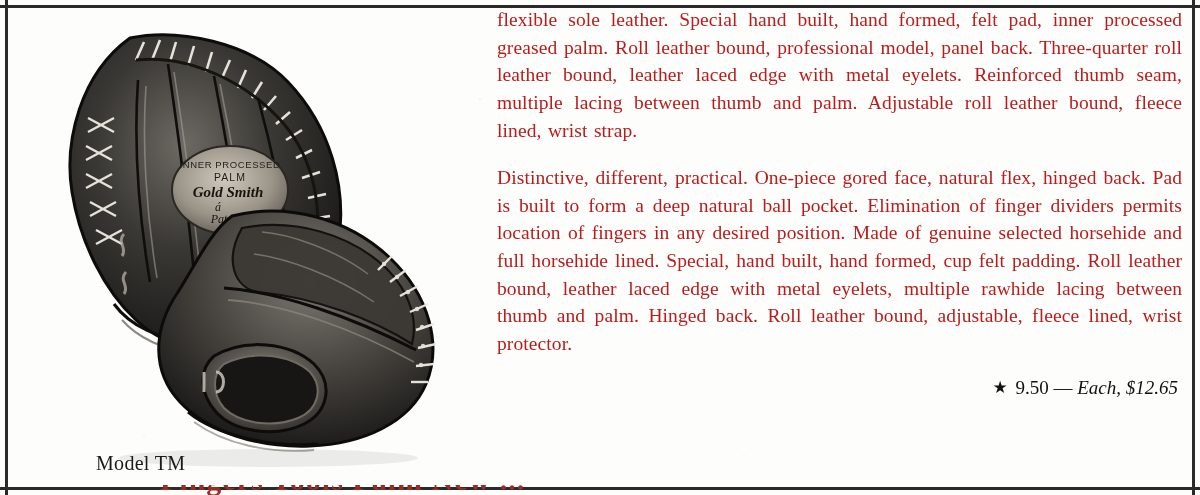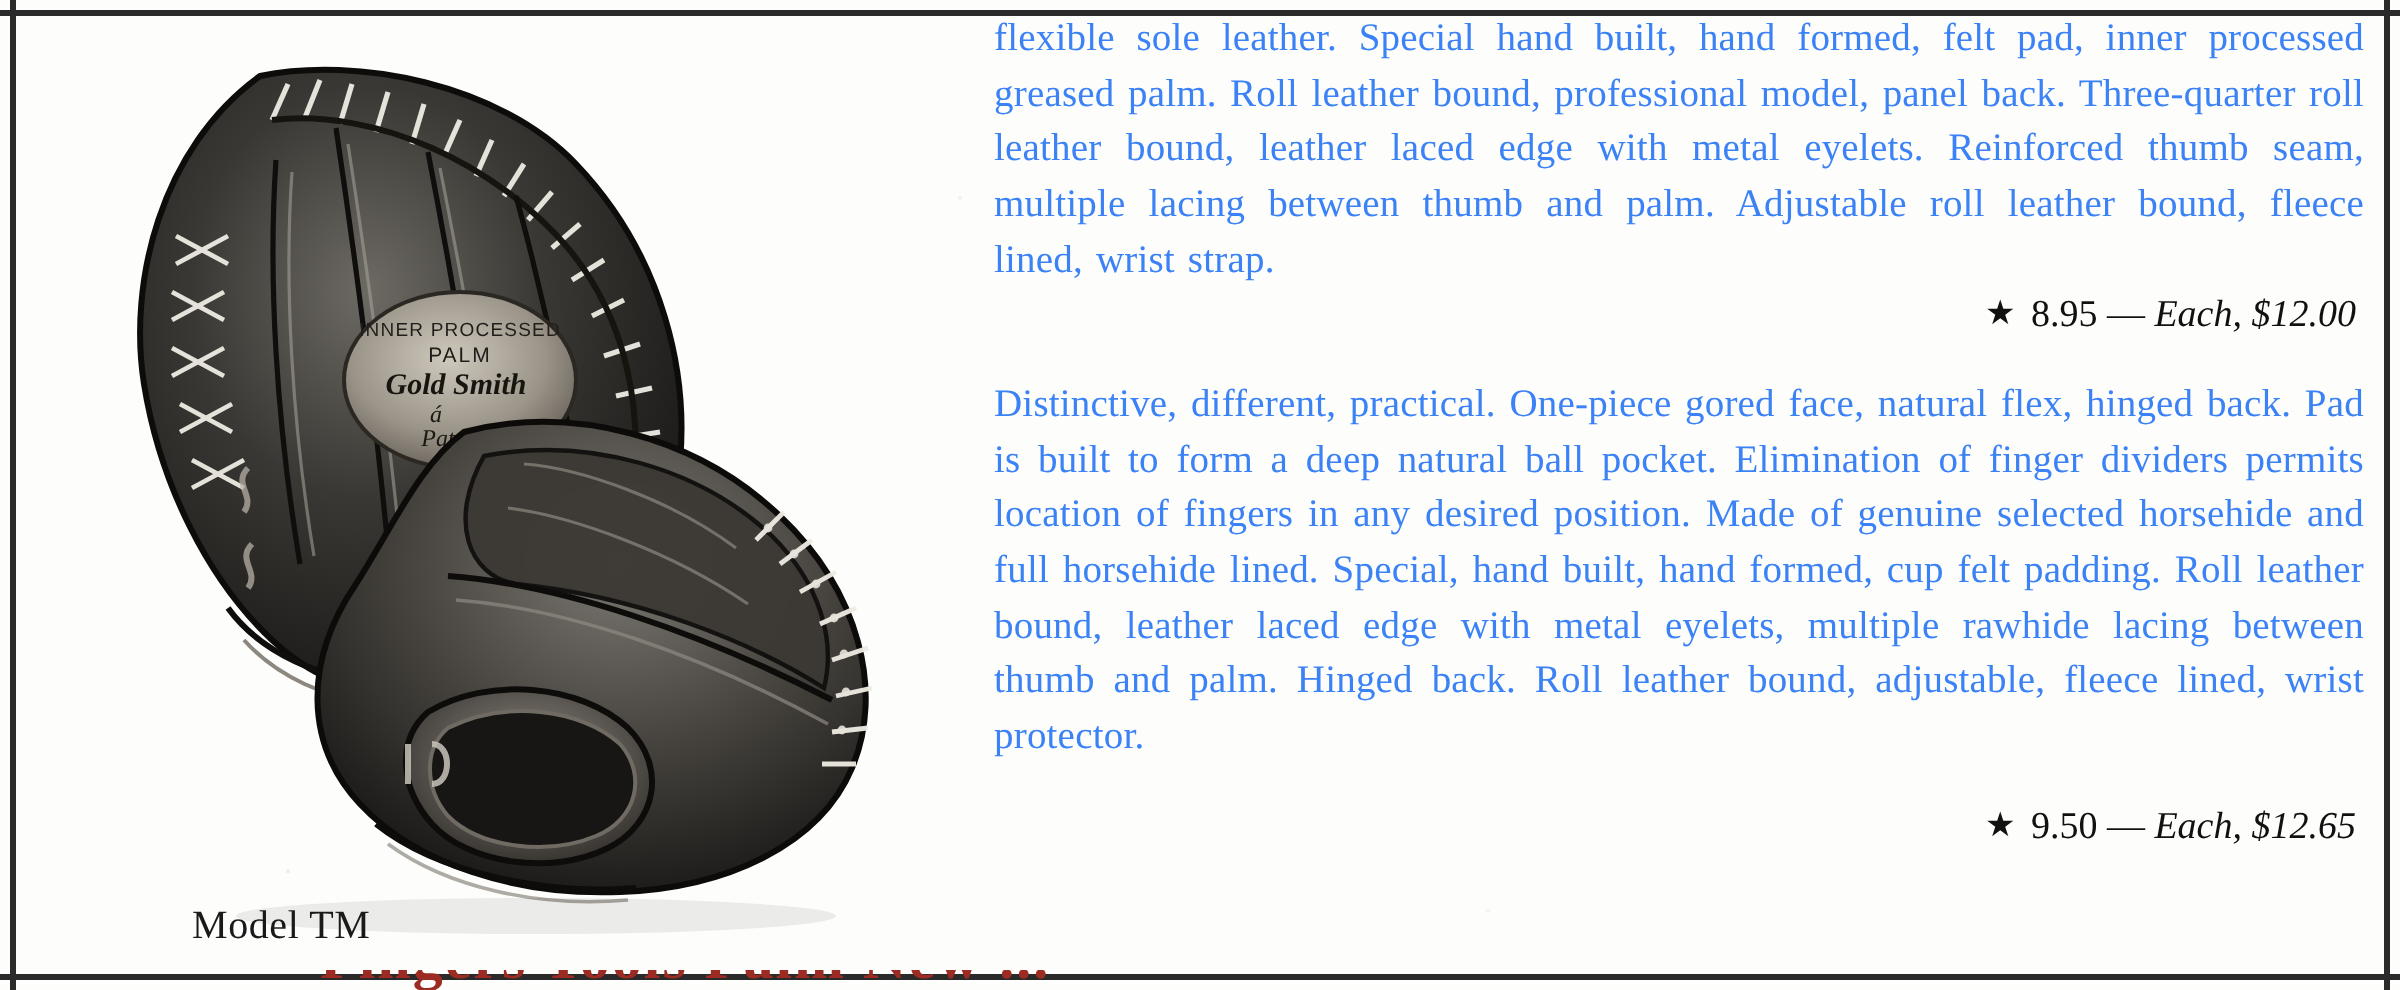--- a/index.html
+++ b/index.html
@@ -73,21 +73,21 @@
   #textcol {
     position: absolute;
     left: 497px;
     top: 6px;
     width: 685px;
   }
   .para {
     font-size: 19.5px;
     line-height: 1.42;
     text-align: justify;
-    color: #3b82f6;
+    color: #b91c1c;
     letter-spacing: 0.1px;
     word-spacing: 1.5px;
   }
   .para.first { margin: 0 0 2px 0; }
   .price-line {
     text-align: right;
     font-size: 19px;
     margin-top: 2px;
     padding-right: 4px;
     white-space: nowrap;
@@ -298,26 +298,20 @@
       <ellipse cx="250" cy="438" rx="150" ry="9" fill="#000" opacity="0.07"></ellipse>
     </svg>
 
     <div id="illo-caption">Model TM</div>
   </div>
 
   <div id="textcol">
 
     <p class="para first">flexible sole leather.  Special hand built, hand formed, felt pad, inner processed greased palm.  Roll leather bound, professional model, panel back.  Three-quarter roll leather bound, leather laced edge with metal eyelets.  Reinforced thumb seam, multiple lacing between thumb and palm.  Adjustable roll leather bound, fleece lined, wrist strap.</p>
 
-    <div class="price-line">
-      <span class="star">★</span>
-      <span>8.95</span>
-      <span class="dash">—</span>
-      <span class="each">Each, $12.00</span>
-    </div>
 
 
     <p class="para">Distinctive, different, practical.  One-piece gored face, natural flex, hinged back.  Pad is built to form a deep natural ball pocket.  Elimination of finger dividers permits location of fingers in any desired position.  Made of genuine selected horsehide and full horsehide lined. Special, hand built, hand formed, cup felt padding.  Roll leather bound, leather laced edge with metal eyelets, multiple rawhide lacing between thumb and palm.  Hinged back.  Roll leather bound, adjustable, fleece lined, wrist protector.</p>
 
     <div class="price-line">
       <span class="star">★</span>
       <span>9.50</span>
       <span class="dash">—</span>
       <span class="each">Each, $12.65</span>
     </div>

